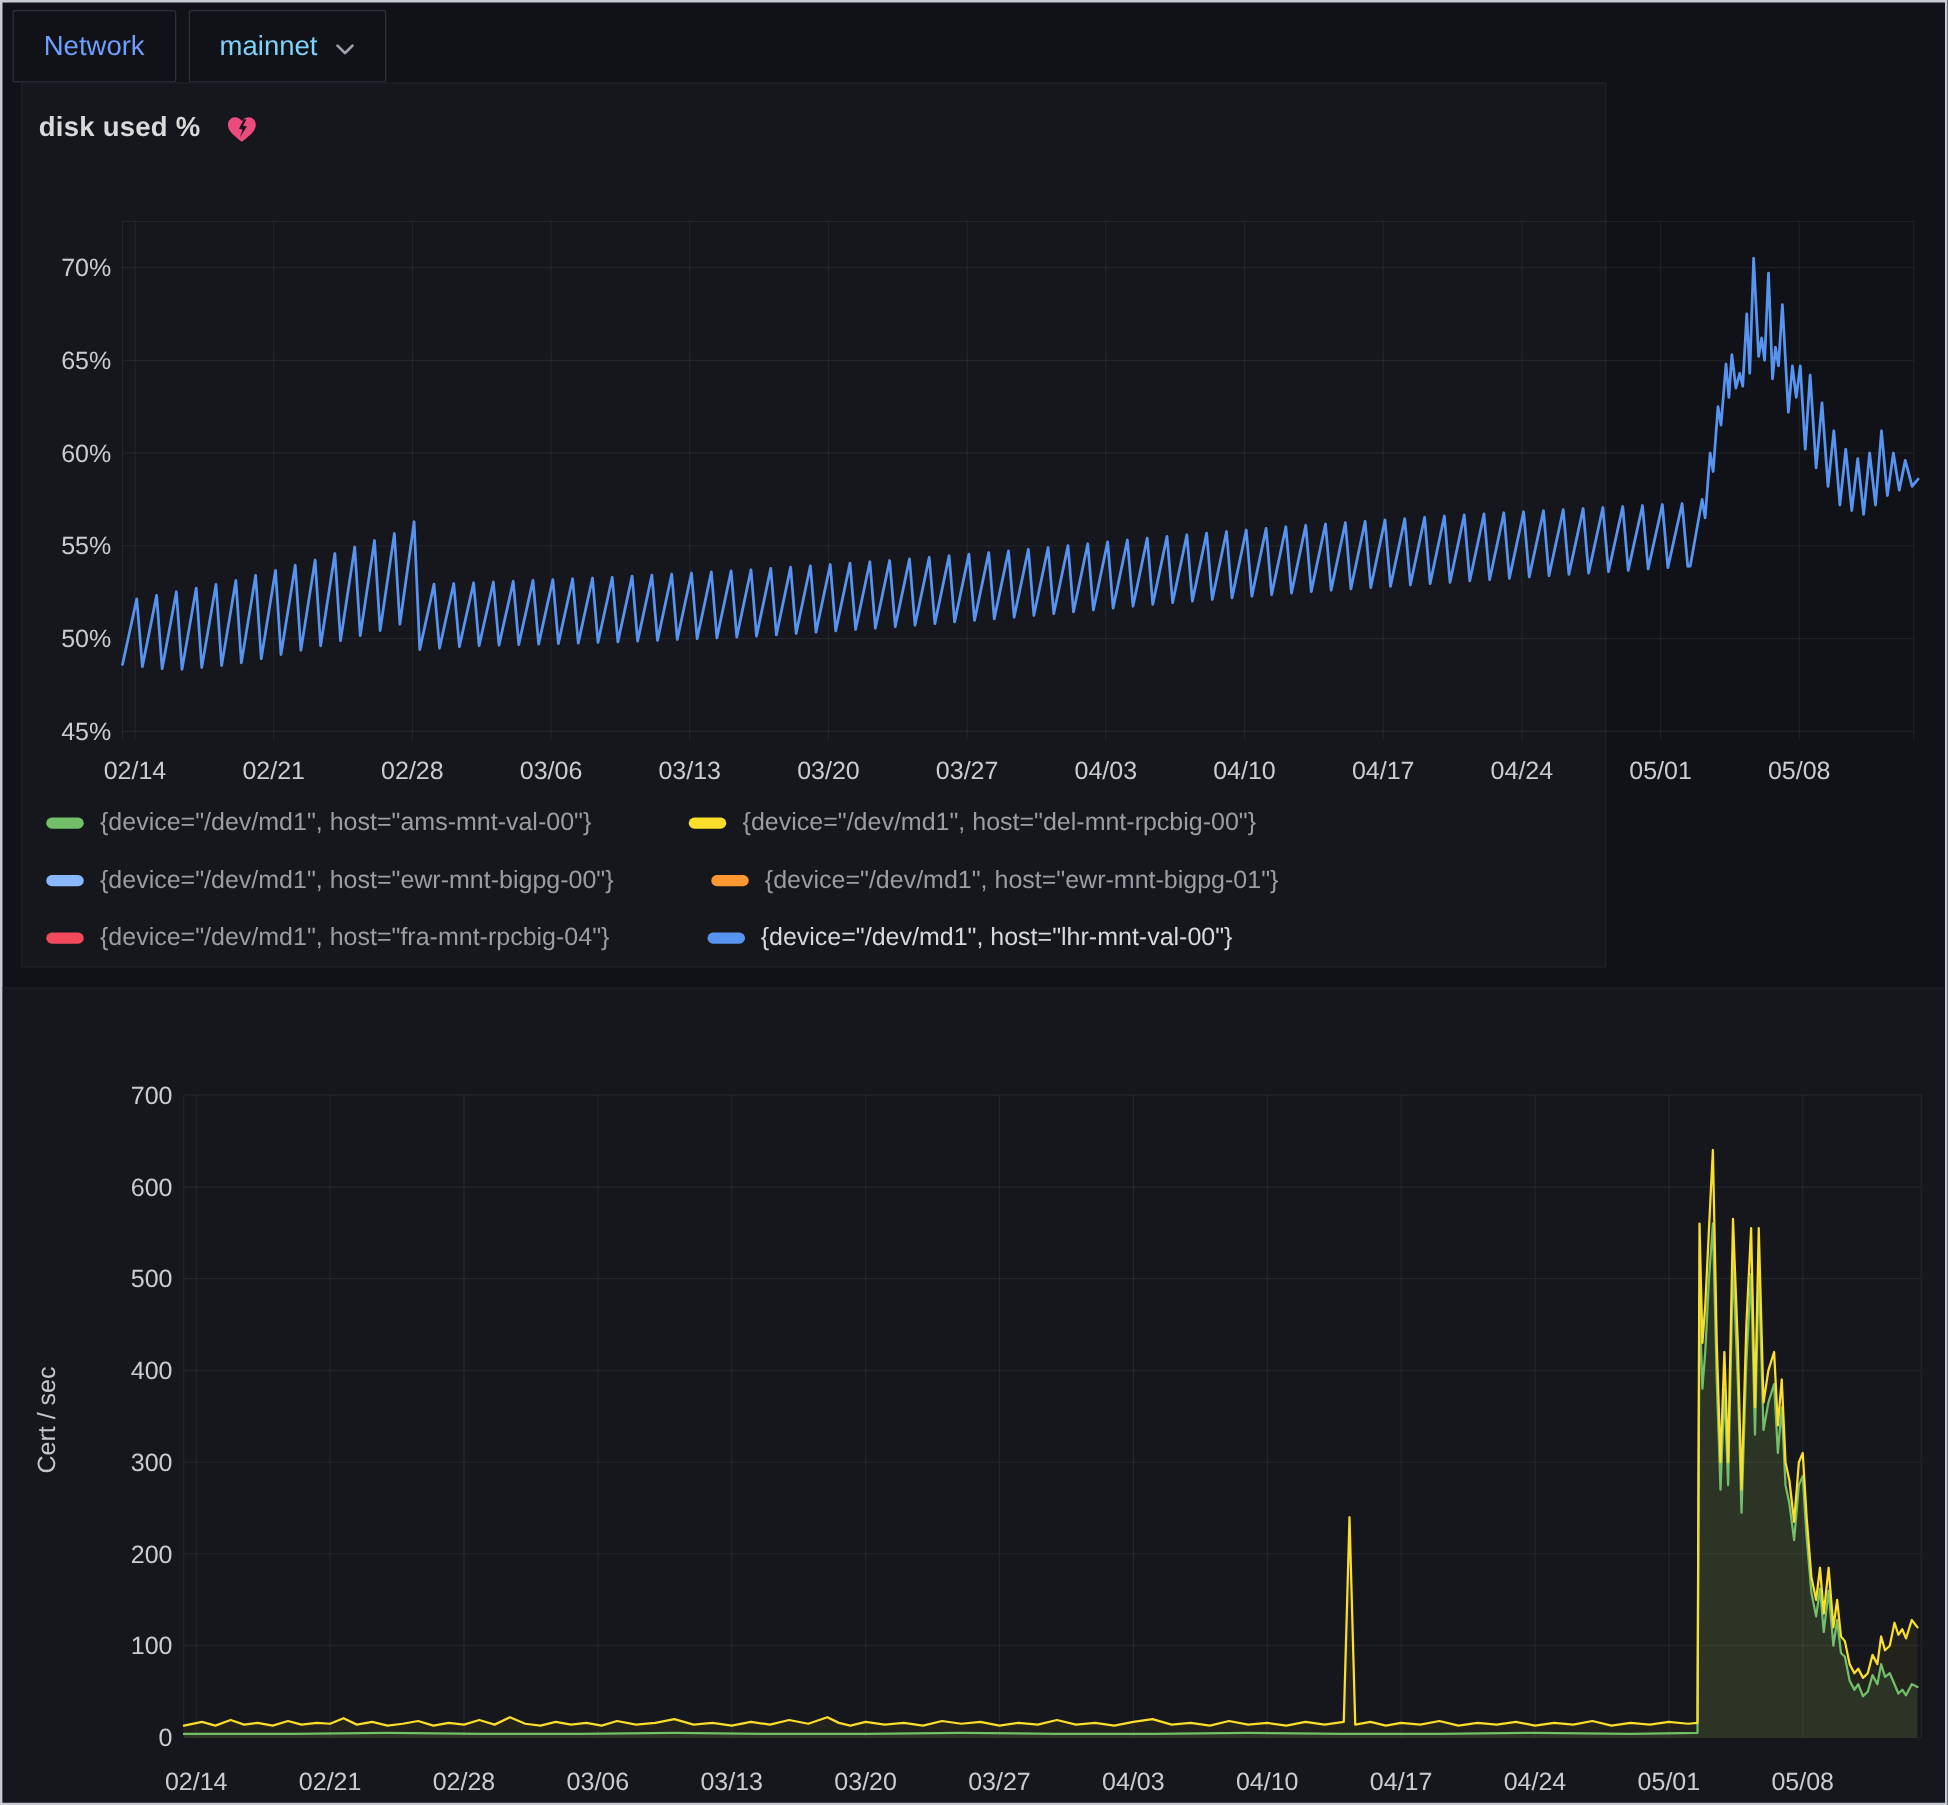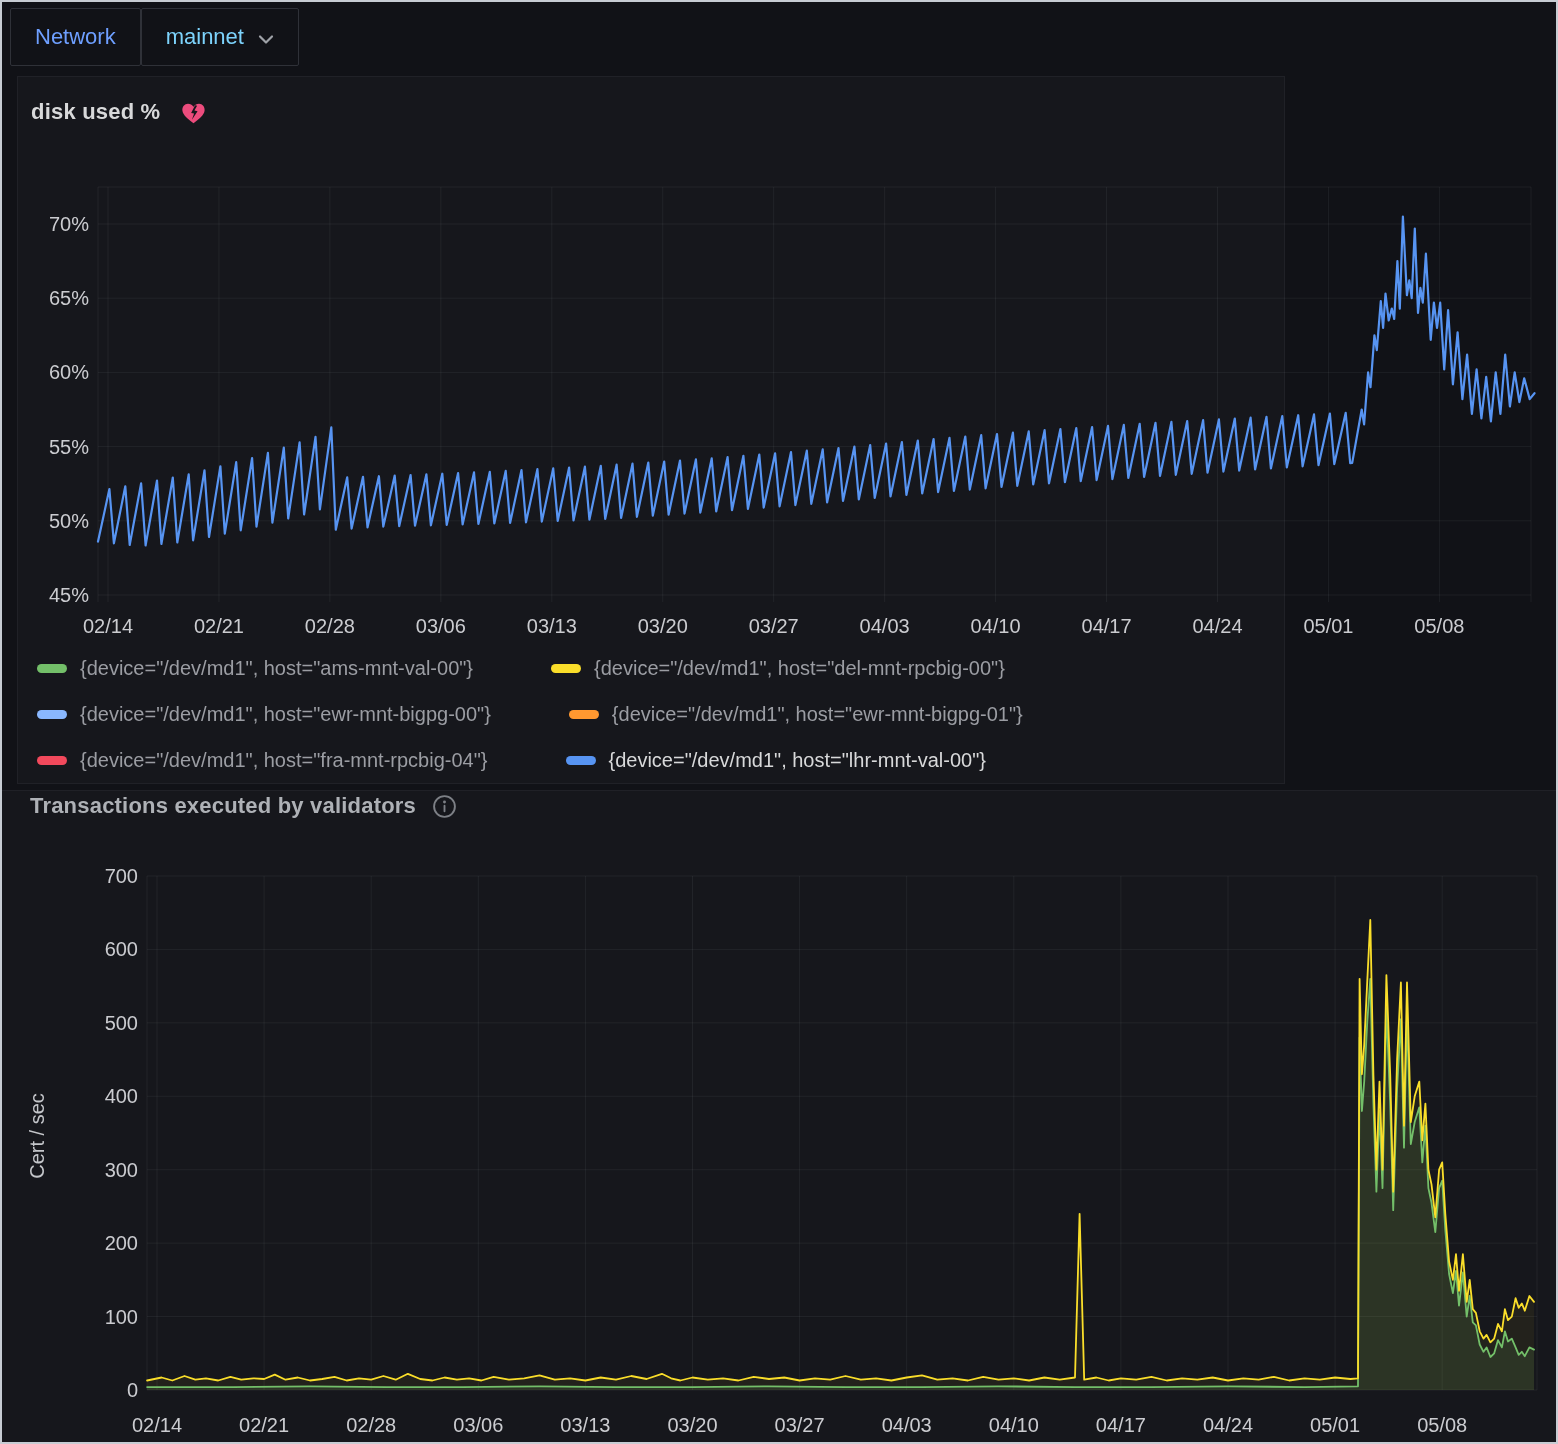--- a/index.html
+++ b/index.html
@@ -4,32 +4,32 @@
 <style>
   html,body{margin:0;padding:0;background:#0c0d10;}
   body{
     width:1558px;height:1444px;position:relative;overflow:hidden;
     box-sizing:border-box;border:2px solid #c7ccd3;
     background:#111217;
     font-family:"Liberation Sans", sans-serif;
     -webkit-font-smoothing:antialiased;
   }
   
-  .topbar{position:absolute;left:8px;top:6px;height:60px;display:flex;gap:0;}
+  .topbar{position:absolute;left:8px;top:6px;height:60px;display:flex;gap:10px;}
   .chip{
     box-sizing:border-box;height:58px;display:flex;align-items:center;
     background:#111217;border:1px solid #2f3138;border-radius:2px;
     padding:0 24px;font-size:22px;
   }
   .chip.label{color:#6e9fff;font-weight:500;}
   .chip.value{color:#7dd3fc;font-weight:500;gap:14px;cursor:pointer;}
   .chev{display:flex;align-items:center;margin-top:4px;}
   
   .panel{position:absolute;background:#16171c;border:1px solid #202127;box-sizing:border-box;}
-  #disk-panel{left:15px;top:74px;width:1268px;height:708px;}
+  #disk-panel{left:15px;top:64px;width:1268px;height:708px;}
   #tx-panel{left:0px;top:788px;width:1554px;height:654px;border-left:none;border-right:none;border-bottom:none;}
   .panel-header{position:absolute;left:13px;top:22px;display:flex;align-items:center;gap:20px;z-index:3;}
   .panel-title{font-size:22px;font-weight:600;color:#d8d9da;letter-spacing:.2px;cursor:pointer;}
   #tx-panel .panel-header{left:28px;top:2px;gap:16px;}
   #tx-panel .panel-title{color:#aeb1b6;}
   svg.chart{position:absolute;left:0;top:0;display:block;}
   
   #disk-legend{
     position:absolute;left:19px;top:568px;width:1490px;
     display:flex;flex-wrap:wrap;align-content:flex-start;
@@ -137,30 +137,20 @@
         <span class="legend-label">{device="/dev/md1", host="fra-mnt-rpcbig-04"}</span>
       </div>
       <div class="legend-item">
         <span class="legend-chip" style="background: rgb(87, 148, 242);"></span>
         <span class="legend-label hl">{device="/dev/md1", host="lhr-mnt-val-00"}</span>
       </div>
     </div>
 </div>
 
 <div class="panel" id="tx-panel">
-  <div class="panel-header">
-    <span class="panel-title">Transactions executed by validators</span>
-    <span class="icon">
-      <svg width="25" height="25" viewBox="0 0 24 24">
-        <circle cx="12" cy="12" r="10" fill="none" stroke="#7d8086" stroke-width="1.8"></circle>
-        <circle cx="12" cy="7.6" r="1.4" fill="#7d8086"></circle>
-        <rect x="11.1" y="10.4" width="1.8" height="7" rx="0.9" fill="#7d8086"></rect>
-      </svg>
-    </span>
-  </div>
   <svg class="chart" id="tx-svg" width="1554" height="652">
       <g>
         <line x1="145" y1="599" x2="1535" y2="599" stroke="rgba(204,210,216,0.07)" stroke-width="1"></line>
         <line x1="145" y1="525.57" x2="1535" y2="525.57" stroke="rgba(204,210,216,0.07)" stroke-width="1"></line>
         <line x1="145" y1="452.14" x2="1535" y2="452.14" stroke="rgba(204,210,216,0.07)" stroke-width="1"></line>
         <line x1="145" y1="378.71000000000004" x2="1535" y2="378.71000000000004" stroke="rgba(204,210,216,0.07)" stroke-width="1"></line>
         <line x1="145" y1="305.28000000000003" x2="1535" y2="305.28000000000003" stroke="rgba(204,210,216,0.07)" stroke-width="1"></line>
         <line x1="145" y1="231.85000000000002" x2="1535" y2="231.85000000000002" stroke="rgba(204,210,216,0.07)" stroke-width="1"></line>
         <line x1="145" y1="158.42000000000002" x2="1535" y2="158.42000000000002" stroke="rgba(204,210,216,0.07)" stroke-width="1"></line>
         <line x1="145" y1="84.99000000000001" x2="1535" y2="84.99000000000001" stroke="rgba(204,210,216,0.07)" stroke-width="1"></line>

